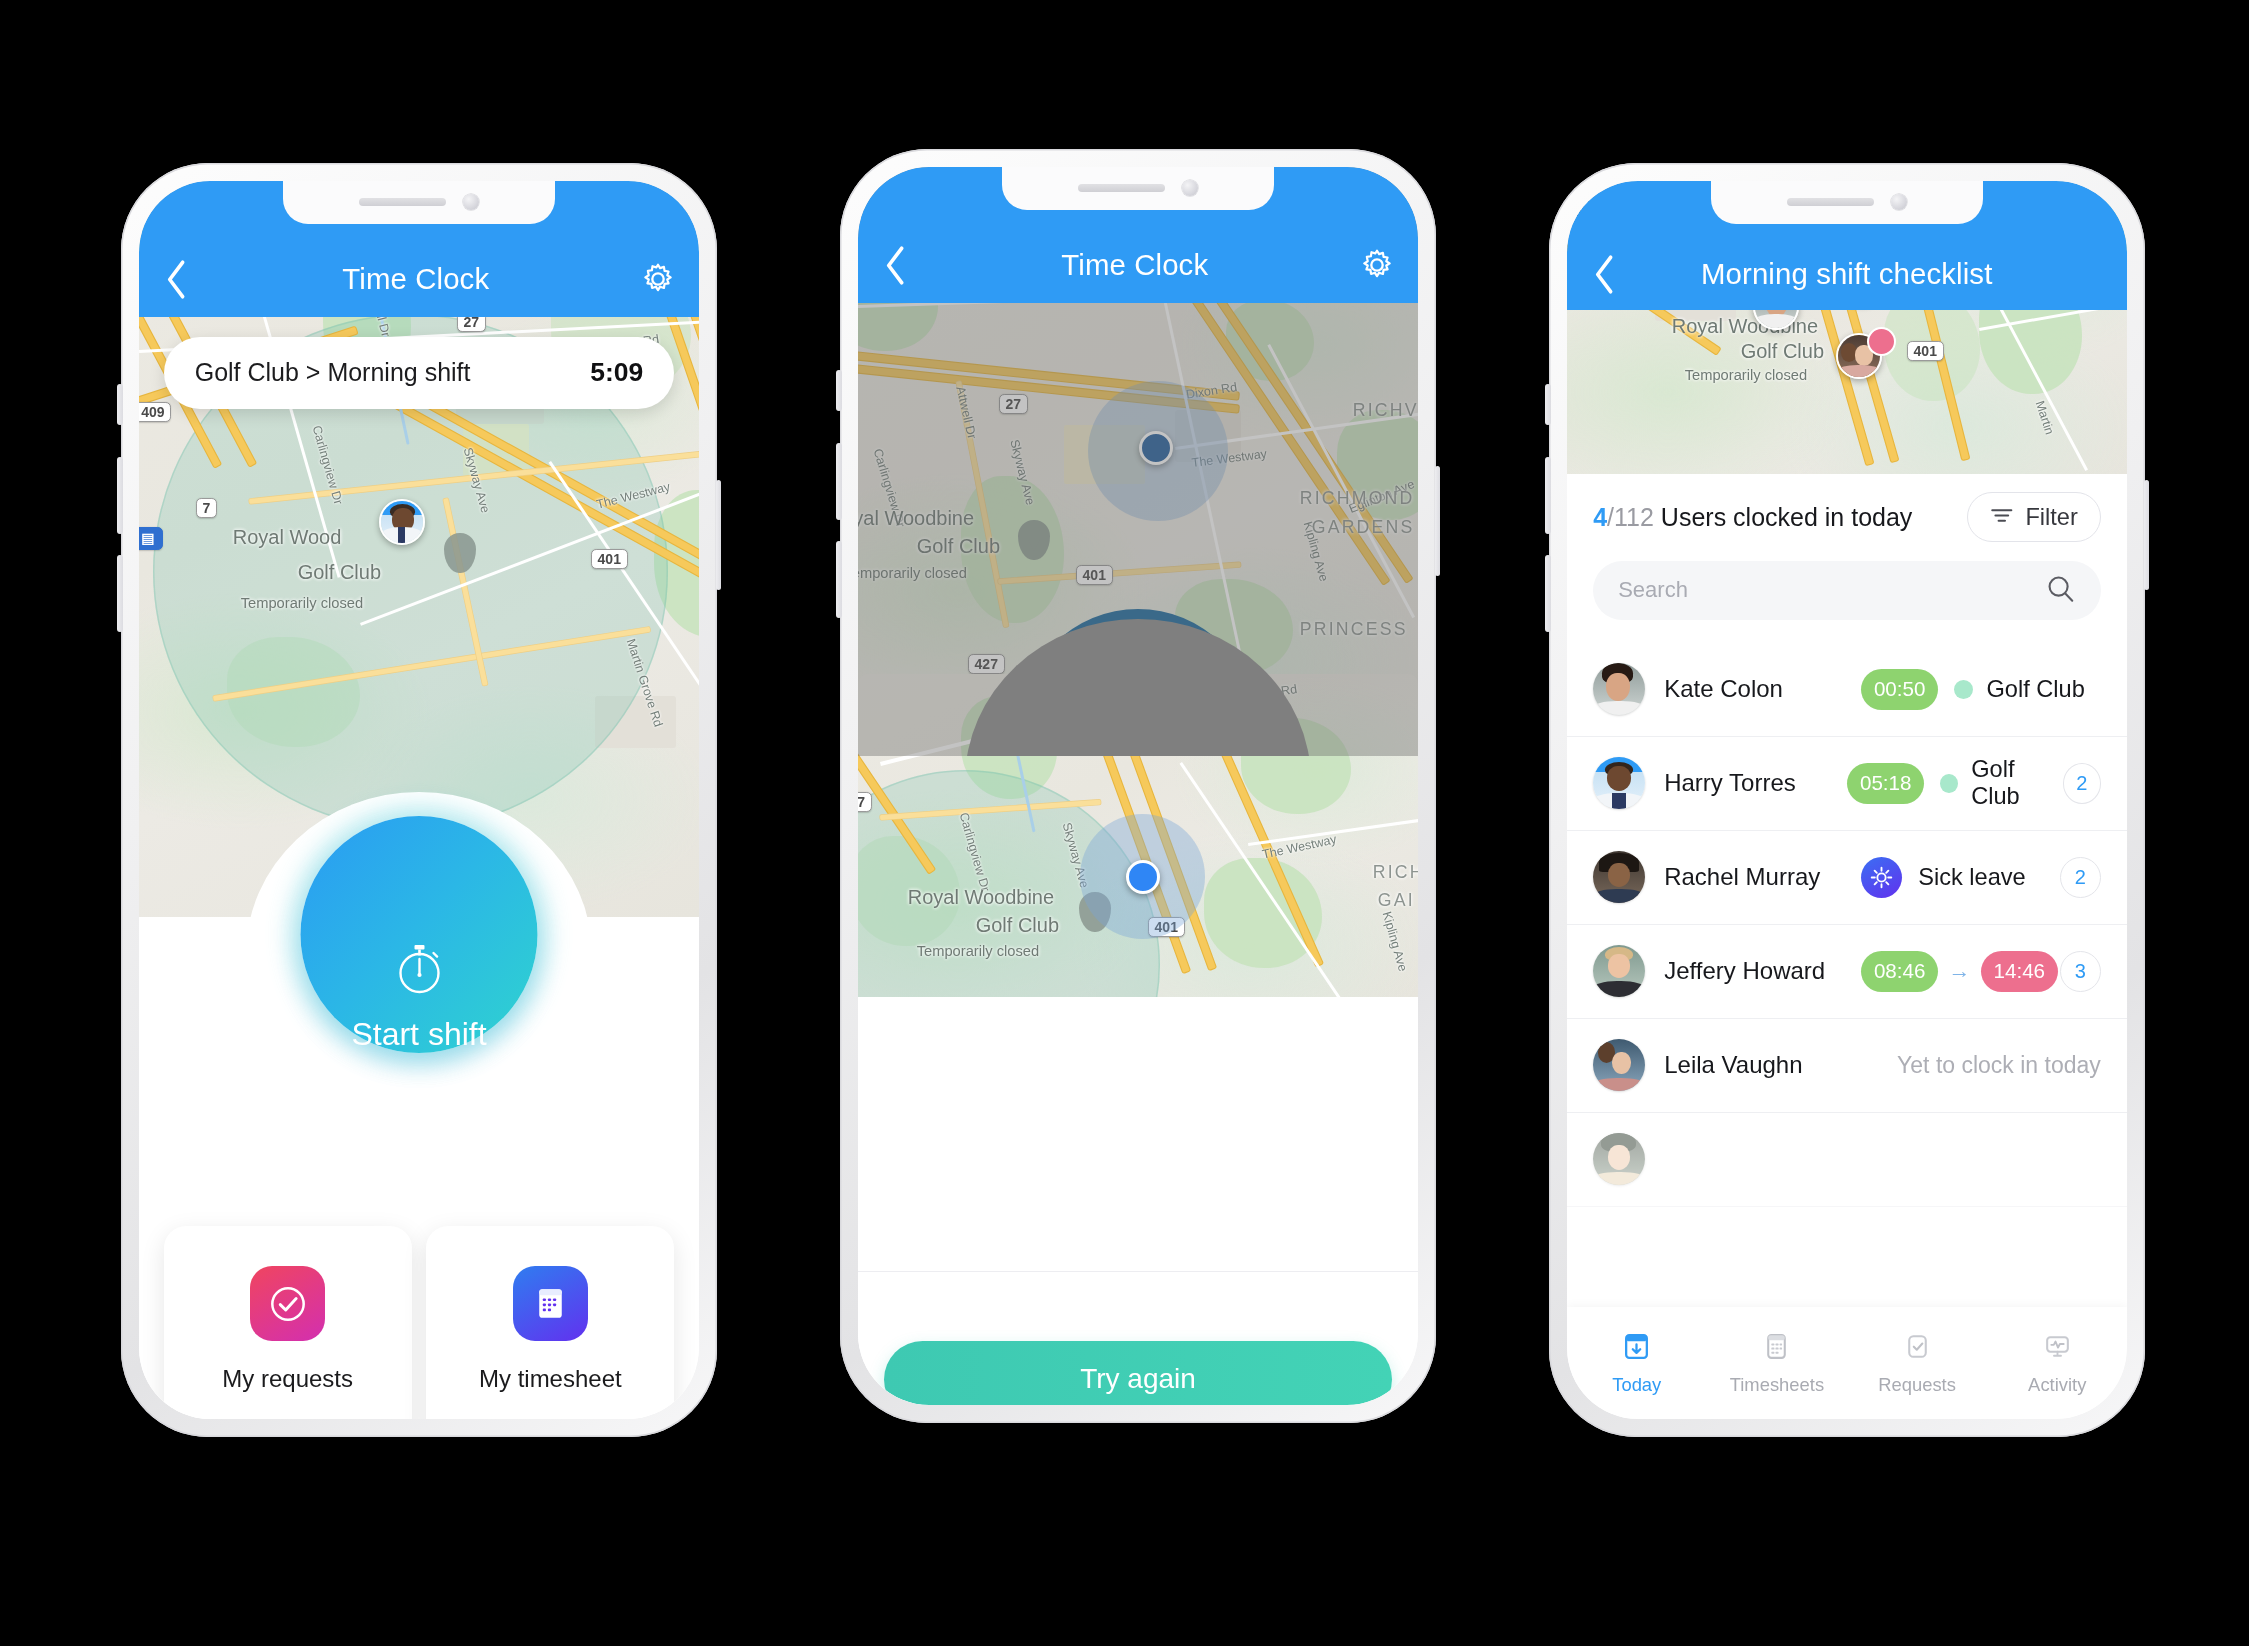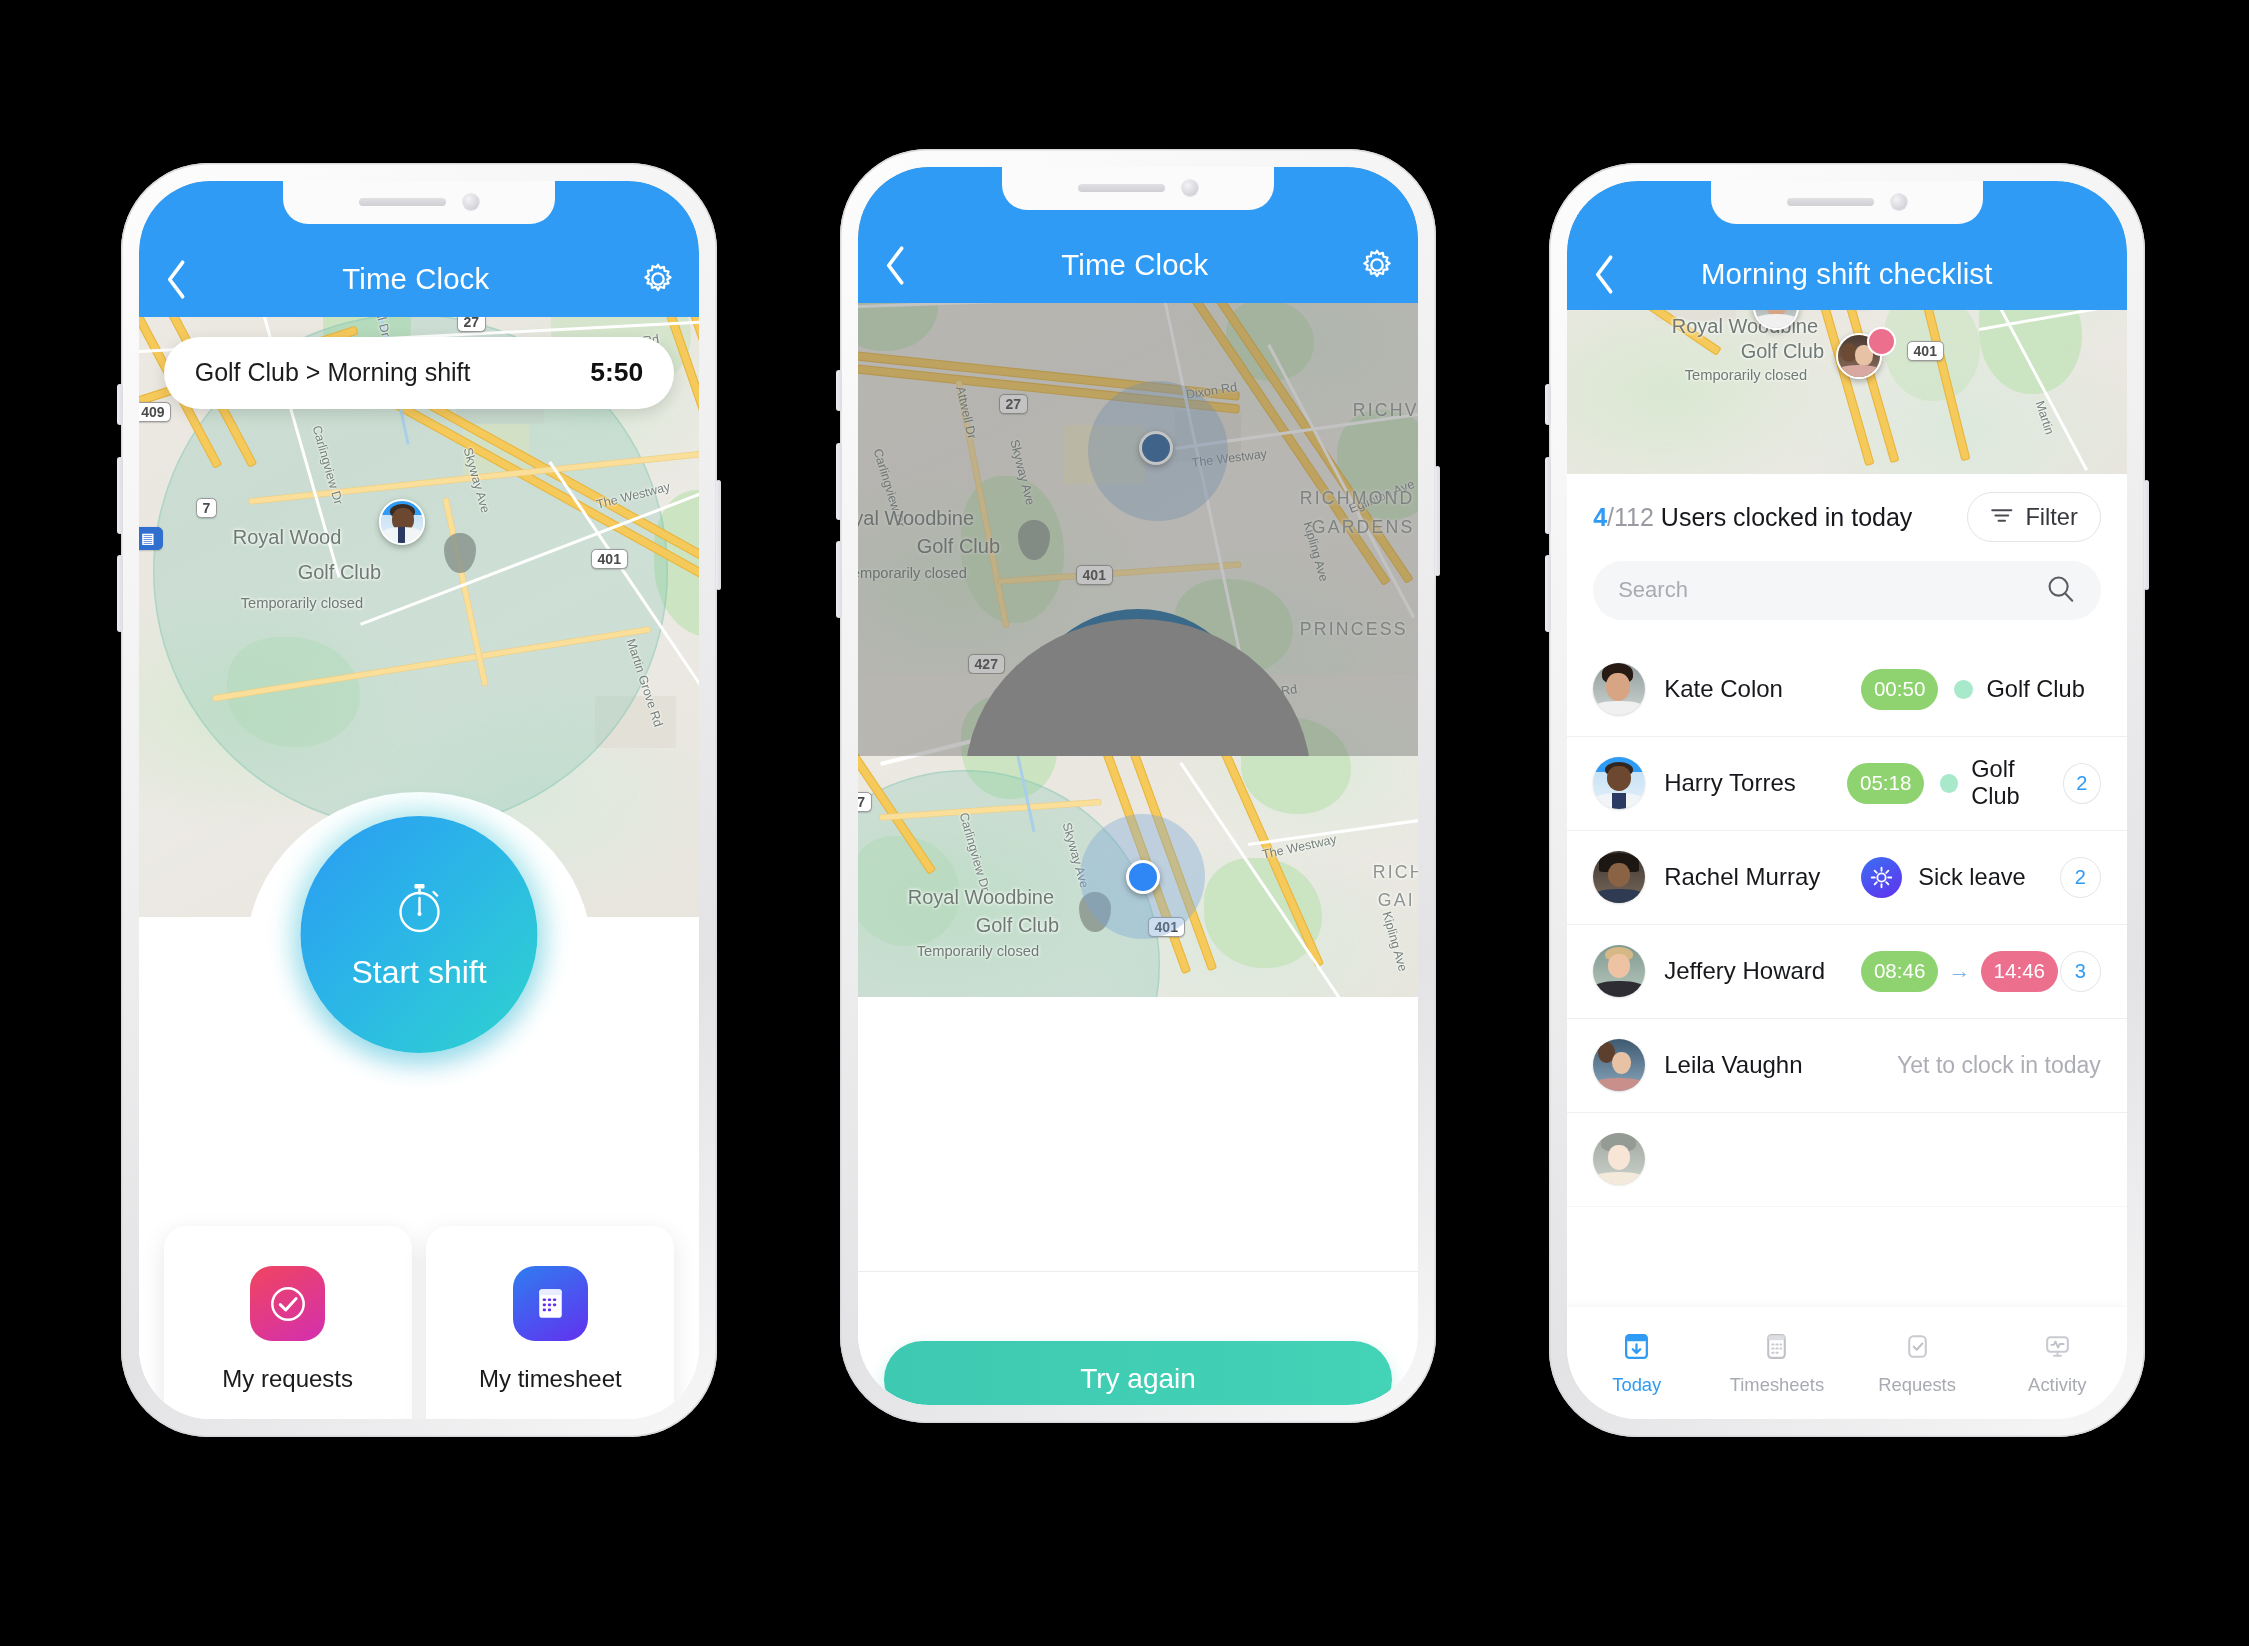--- a/index.html
+++ b/index.html
@@ -172,21 +172,21 @@
     position:absolute; left:50%; transform:translateX(-50%);
     width:346px; height:162px; background:#fff;
     border-radius: 50% 50% 0 0 / 100% 100% 0 0;
     z-index:14;
   }
   .start-shift {
     position:absolute; left:50%; transform:translateX(-50%);
     width:237px; height:237px; border-radius:50%;
     background: linear-gradient(133deg,#2a9bf3 0%, #2bb7e6 48%, #2fd3cf 100%);
     box-shadow: 0 0 25px 10.3px rgba(66,203,214,.33), 0 10.3px 25px rgba(41,160,220,.30);
-    display:flex; flex-direction:column; align-items:center; justify-content:center;
+    display:flex; flex-direction:column; align-items:center; justify-content:flex-end;
     z-index:20; cursor:pointer;
   }
   .start-shift .ss-label { color:#fff; font-size:32px; margin-top:13.3px; }
 
   .start-break {
     position:absolute; left:50%; transform:translateX(-50%);
     width:247px; height:68px; border-radius:34px;
     background:#fff; border:1.1px solid #e8e8ee;
     display:flex; align-items:center; justify-content:center; gap:14.7px;
     z-index:20; cursor:pointer;
@@ -360,21 +360,21 @@
               <div class="f-body" style="height:16px;left:17.7px;right:17.7px;background:#2b3a63;border-radius:0;"></div>
             </div>
           </div>
         </div>
 
         <div class="white-sheet" style="top:736px;height:537px;"></div>
         <div class="sheet-curve" style="top:611px;"></div>
 
         <div class="shift-chip">
           <span class="label">Golf Club &gt; Morning shift</span>
-          <span class="time">5:50</span>
+          <span class="time">5:09</span>
         </div>
 
         <div class="start-shift" style="top:635px;">
           <span>
             <svg width="60" height="60" viewBox="0 0 60 60" fill="none">
               <circle cx="30" cy="34" r="19" stroke="#fff" stroke-width="2.4"></circle>
               <rect x="25" y="6" width="10" height="4.4" rx="1" fill="#fff"></rect>
               <rect x="28.7" y="10.5" width="2.6" height="6" fill="#fff"></rect>
               <path d="M30 20v15" stroke="#fff" stroke-width="2.4" stroke-linecap="round"></path>
               <circle cx="30" cy="36" r="2.1" fill="#fff"></circle>

